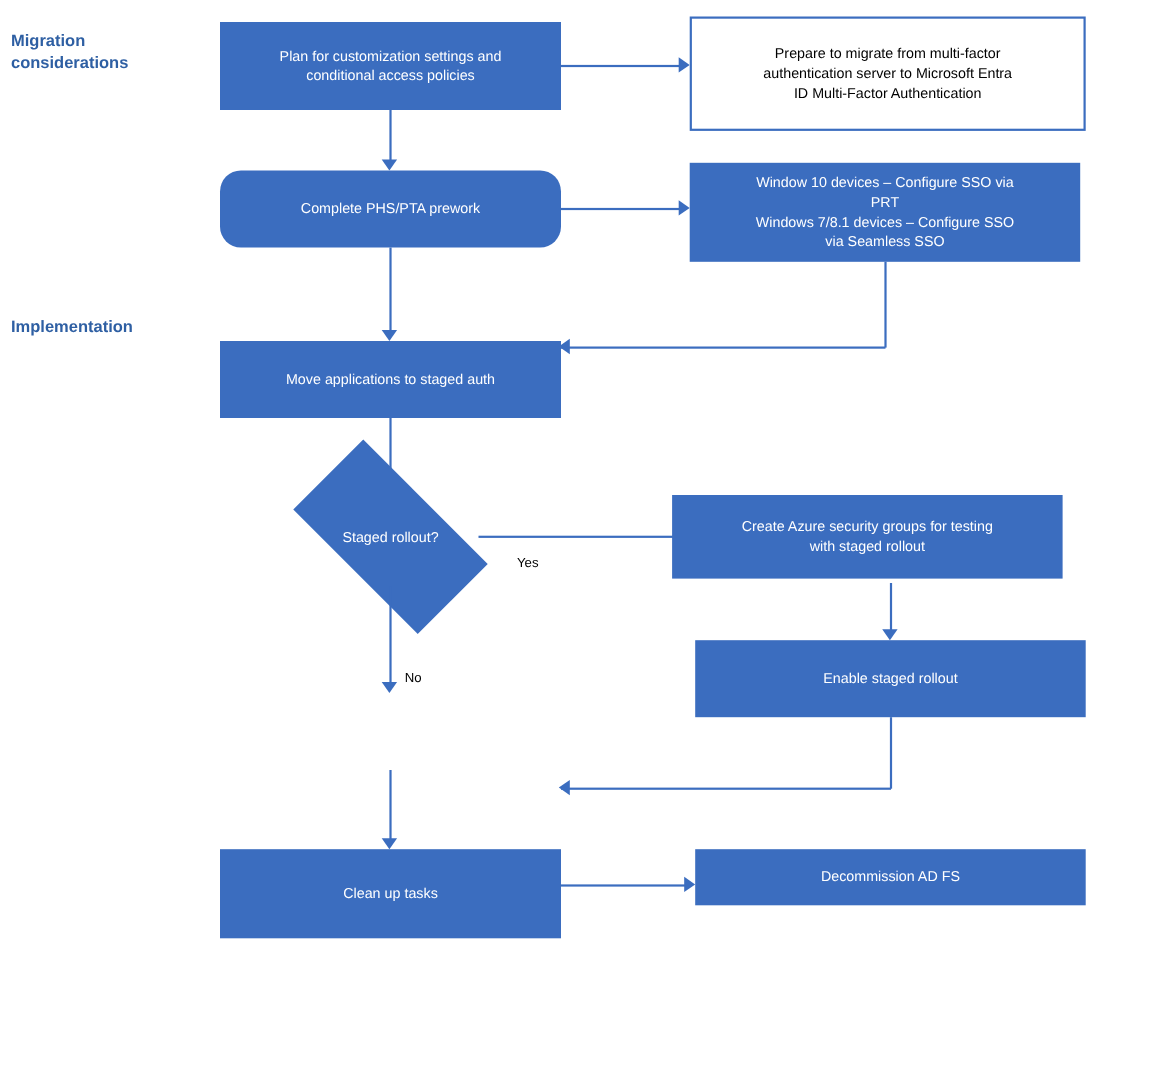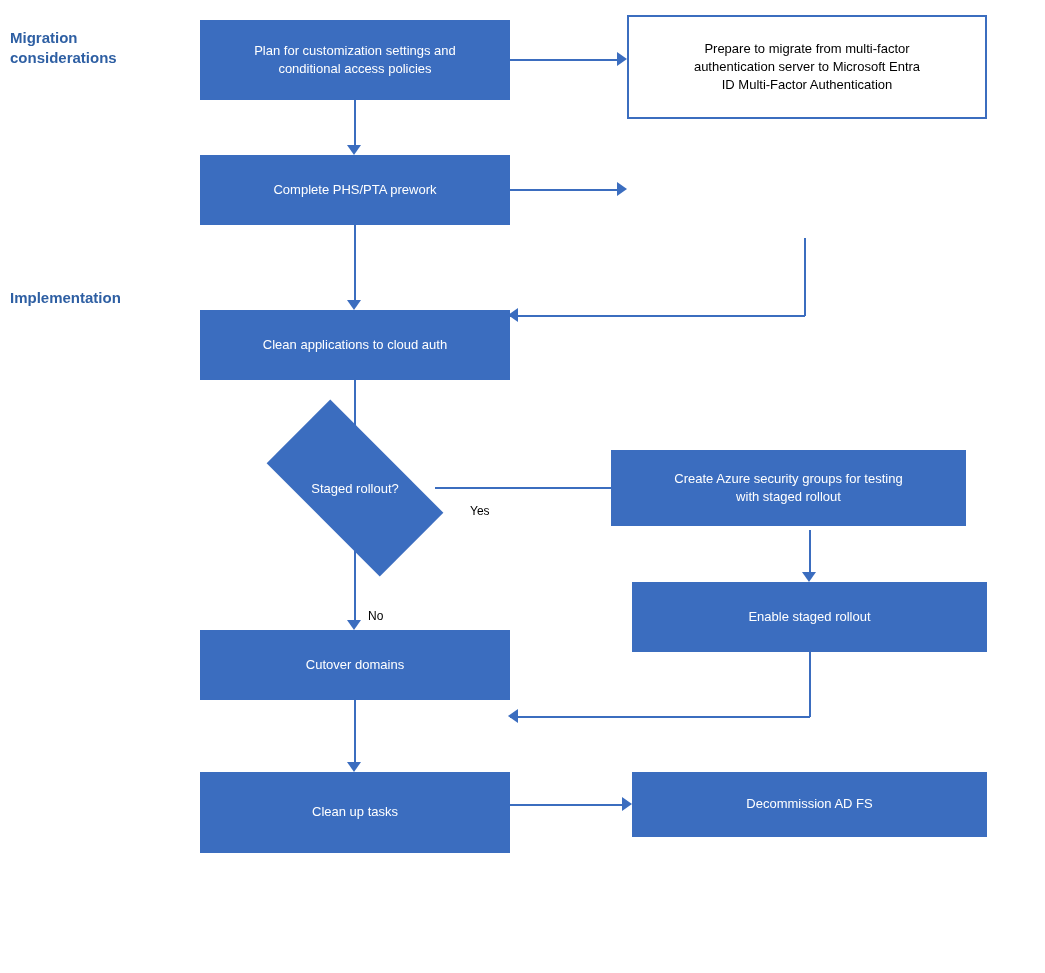--- a/index.html
+++ b/index.html
@@ -156,39 +156,45 @@
 
   <div class="box-outline" style="left: 627px; top: 15px; width: 360px; height: 104px;">
     <span style="white-space: pre-line;">Prepare to migrate from multi-factor
 authentication server to Microsoft Entra
 ID Multi-Factor Authentication</span>
   </div>
 
   <div class="arrow-v" style="left: 354px; top: 100px; height: 48px;"></div>
   <div class="arrowhead-down" style="left: 347px; top: 145px;"></div>
 
-  <div class="box" style="left: 200px; top: 155px; width: 310px; height: 70px;">
+  <div class="box" style="left: 200px; top: 155px; width: 310px; height: 70px; border-radius: 19px;">
     <span>Complete PHS/PTA prework</span>
   </div>
 
   <div class="arrow-h" style="left: 510px; top: 189px; width: 110px;"></div>
   <div class="arrowhead-right" style="left: 617px; top: 182px;"></div>
 
+  <div class="box" style="left: 627px; top: 148px; width: 355px; height: 90px;">
+    <span style="white-space: pre-line;">Window 10 devices – Configure SSO via
+PRT
+Windows 7/8.1 devices – Configure SSO
+via Seamless SSO</span>
+  </div>
 
   <div class="arrow-v" style="left: 804px; top: 238px; height: 78px;"></div>
 
   <div class="arrow-h" style="left: 356px; top: 315px; width: 449px;"></div>
 
   <div class="arrowhead-left" style="left: 508px; top: 308px;"></div>
 
   <div class="arrow-v" style="left: 354px; top: 225px; height: 78px;"></div>
   <div class="arrowhead-down" style="left: 347px; top: 300px;"></div>
 
   <div class="box" style="left: 200px; top: 310px; width: 310px; height: 70px;">
-    <span>Clean applications to cloud auth</span>
+    <span>Move applications to staged auth</span>
   </div>
 
   <div class="arrow-v" style="left: 354px; top: 380px; height: 58px;"></div>
   <div class="arrowhead-down" style="left: 347px; top: 435px;"></div>
 
   <div class="diamond-container" style="left: 275px; top: 443px; width: 160px; height: 90px;">
     <div class="diamond"></div>
     <div class="diamond-text">
       <span>Staged rollout?</span>
     </div>
@@ -215,31 +221,28 @@
   <div class="arrow-v" style="left: 354px; top: 533px; height: 90px;"></div>
   <div class="arrowhead-down" style="left: 347px; top: 620px;"></div>
   <div class="arrow-label" style="left: 368px; top: 575px;">
     <span>No</span>
   </div>
 
   <div class="arrow-v" style="left: 809px; top: 652px; height: 65px;"></div>
   <div class="arrow-h" style="left: 510px; top: 716px; width: 300px;"></div>
   <div class="arrowhead-left" style="left: 508px; top: 709px;"></div>
 
-  <div class="box" style="left: 200px; top: 630px; width: 310px; height: 70px;">
-    <span>Cutover domains</span>
-  </div>
 
   <div class="arrow-v" style="left: 354px; top: 700px; height: 65px;"></div>
   <div class="arrowhead-down" style="left: 347px; top: 762px;"></div>
 
   <div class="box" style="left: 200px; top: 772px; width: 310px; height: 81px;">
     <span>Clean up tasks</span>
   </div>
 
   <div class="arrow-h" style="left: 510px; top: 804px; width: 115px;"></div>
   <div class="arrowhead-right" style="left: 622px; top: 797px;"></div>
 
-  <div class="box" style="left: 632px; top: 772px; width: 355px; height: 65px;">
+  <div class="box" style="left: 632px; top: 772px; width: 355px; height: 51px;">
     <span>Decommission AD FS</span>
   </div>
 
 </div>
 
 </body></html>

